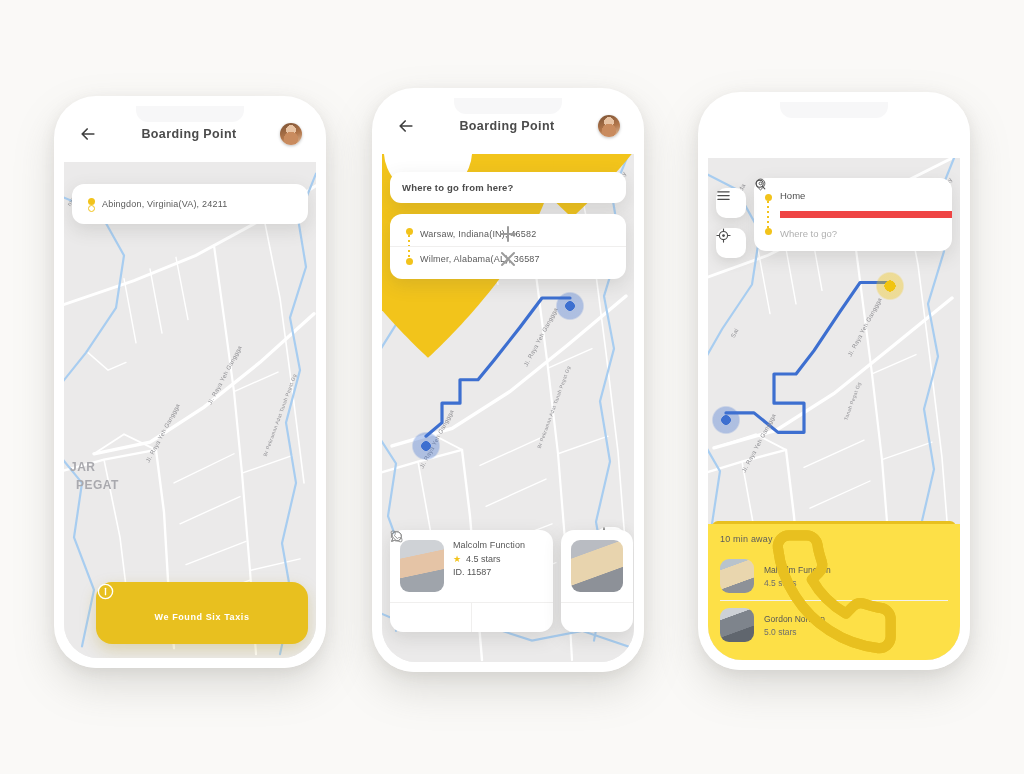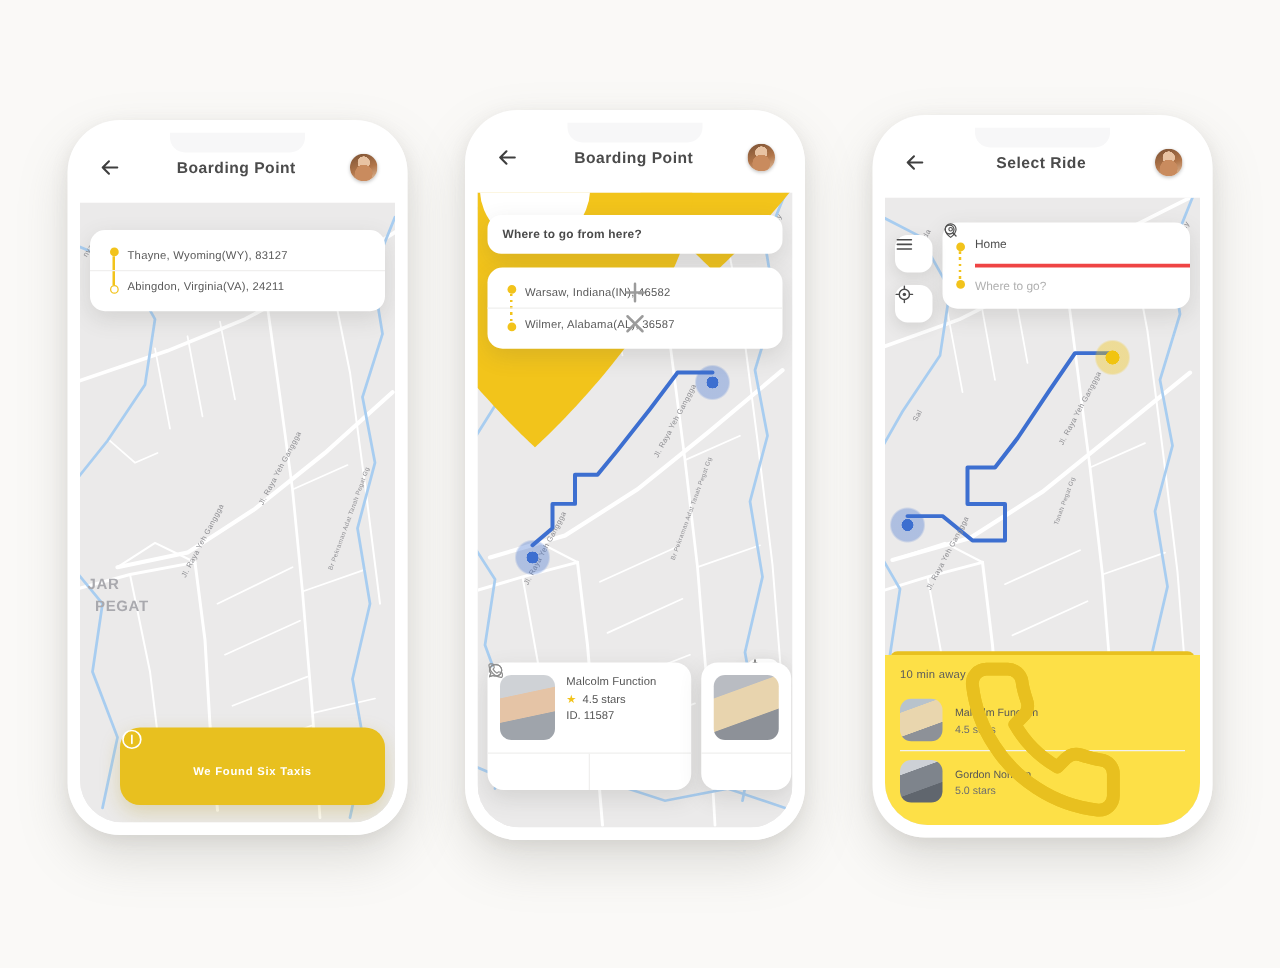--- a/index.html
+++ b/index.html
@@ -246,21 +246,21 @@
   .ride-stars{ font-size:8.5px; color:#6e6e6e; }
   .call-ico { width:15px;height:15px; color:#e8c01f; flex:none; cursor:pointer; }
 
   
   .navcard { left:46px; right:8px; top:20px; padding:2px 0 2px 26px; position:absolute; }
   .nav-row {
     display:flex; align-items:center; gap:9px;
     padding:10px 12px 10px 0;
     font-size:9.5px; cursor:pointer;
   }
-  .nav-row + .nav-row { border-top:3px solid #ef4444; }
+  .nav-row + .nav-row { border-top:7px solid #ef4444; }
   .nav-row svg { width:13px;height:13px;color:#4e4e4e;flex:none; }
   .nav-home { color:#4e4e4e; }
   .nav-ph   { color:#b0b0b0; }
   .navrail {
     position:absolute; left:10px; top:16px; bottom:16px; width:8px;
     display:flex;flex-direction:column;align-items:center;justify-content:space-between;
   }
 </style>
 </head>
 <body>
@@ -314,23 +314,20 @@
       <div class="maplabel" style="left:128px;top:210px;transform:rotate(-62deg);">Jl. Raya Yeh Ganggga</div>
       <div class="maplabel" style="left:66px;top:268px;transform:rotate(-62deg);">Jl. Raya Yeh Ganggga</div>
       <div class="maplabel" style="left:172px;top:250px;transform:rotate(-70deg);font-size:5px;">Br Pekraman Adat Tanah Pegat Gg</div>
       <div class="maplabel" style="left:2px;top:36px;transform:rotate(-58deg);">nya</div>
 
       <div class="card addr-card">
         <div class="rail">
           <span class="dot-f"></span>
           <span class="rail-line"></span>
           <span class="dot-o"></span>
-        </div>
-        <div class="addr-row">
-          <span class="addr-text">Thayne, Wyoming(WY), 83127</span>
         </div>
         <div class="addr-row">
           <span class="addr-text">Abingdon, Virginia(VA), 24211</span>
         </div>
       </div>
 
       <div class="cta">
         <svg viewBox="0 0 24 24" fill="none" stroke="currentColor" stroke-width="1.7" stroke-linecap="round">
             <circle cx="12" cy="12" r="9"></circle>
             <path d="M12 8v8"></path>
@@ -475,27 +472,20 @@
         </div>
       </div>
     </div>
   </div>
 </div>
 
 <div class="phone p3">
   <div class="screen">
     <div class="notch"></div>
 
-    <div class="hdr">
-      <svg class="back-ico" viewBox="0 0 24 24" fill="none" stroke="currentColor" stroke-width="2" stroke-linecap="round" stroke-linejoin="round">
-          <path d="M19 12H5M11 18l-6-6 6-6"></path>
-        </svg>
-      <div class="hdr-title">Select Ride</div>
-      <div class="avatar"></div>
-    </div>
 
     <div class="map">
       <svg viewBox="0 0 252 516" preserveAspectRatio="none">
         <rect width="252" height="516" fill="#ebeaea"></rect>
         <g stroke="#ffffff" fill="none" stroke-linecap="round">
           <path d="M-10 126 L60 100 L126 66 L190 28 L252 -4" stroke-width="3"></path>
           <path d="M6 298 L68 280 L126 242 L184 194 L244 144" stroke-width="3.4"></path>
           <path d="M-10 326 L34 312 L78 300" stroke-width="2.4"></path>
           <path d="M78 300 L86 368 L92 442 L98 514" stroke-width="2.4"></path>
           <path d="M144 62 L154 142 L164 222 L174 310 L182 412 L188 514" stroke-width="2.2"></path>

